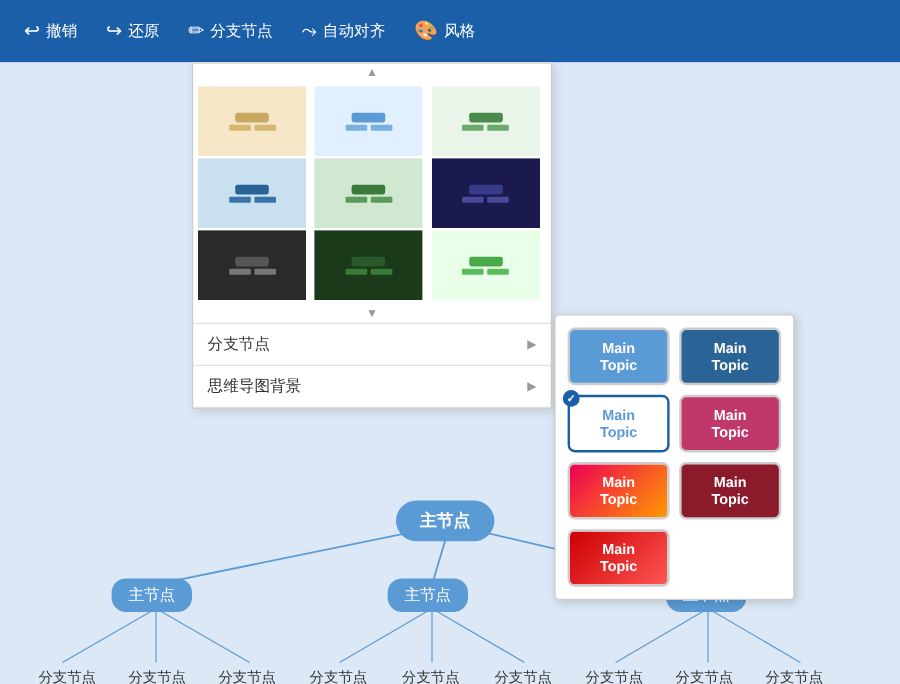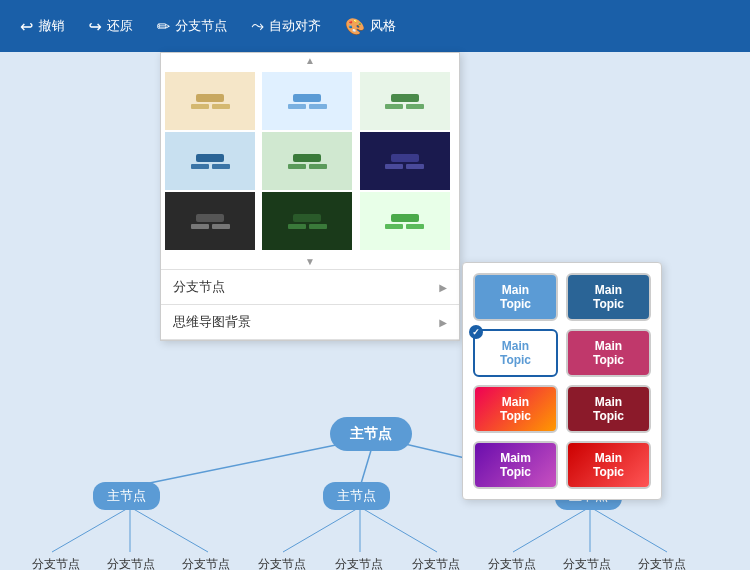--- a/index.html
+++ b/index.html
@@ -412,22 +412,19 @@
     </button>
 
     <button class="style-btn sb-pink-grad">
       <span>Main Topic</span>
     </button>
 
     <button class="style-btn sb-red-dark">
       <span>Main Topic</span>
     </button>
 
-    <button class="style-btn sb-purple-grad">
-      <span>Maim Topic</span>
-    </button>
 
     <button class="style-btn sb-red-grad">
       <span>Main Topic</span>
     </button>
   </div>
 
 </div>
 
 </body></html>

